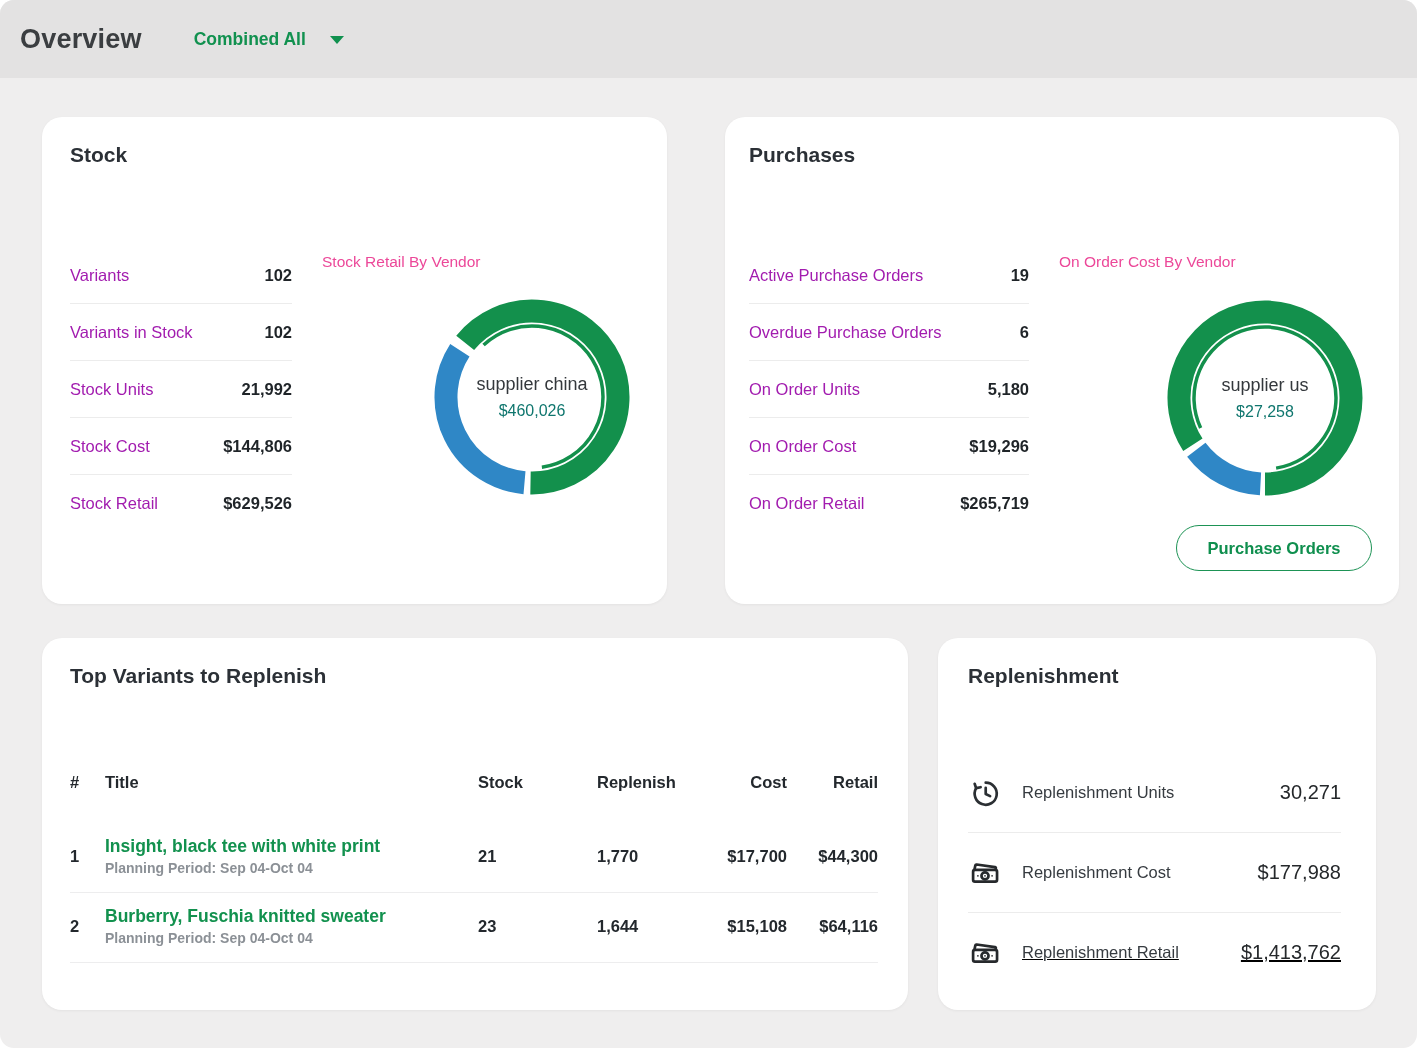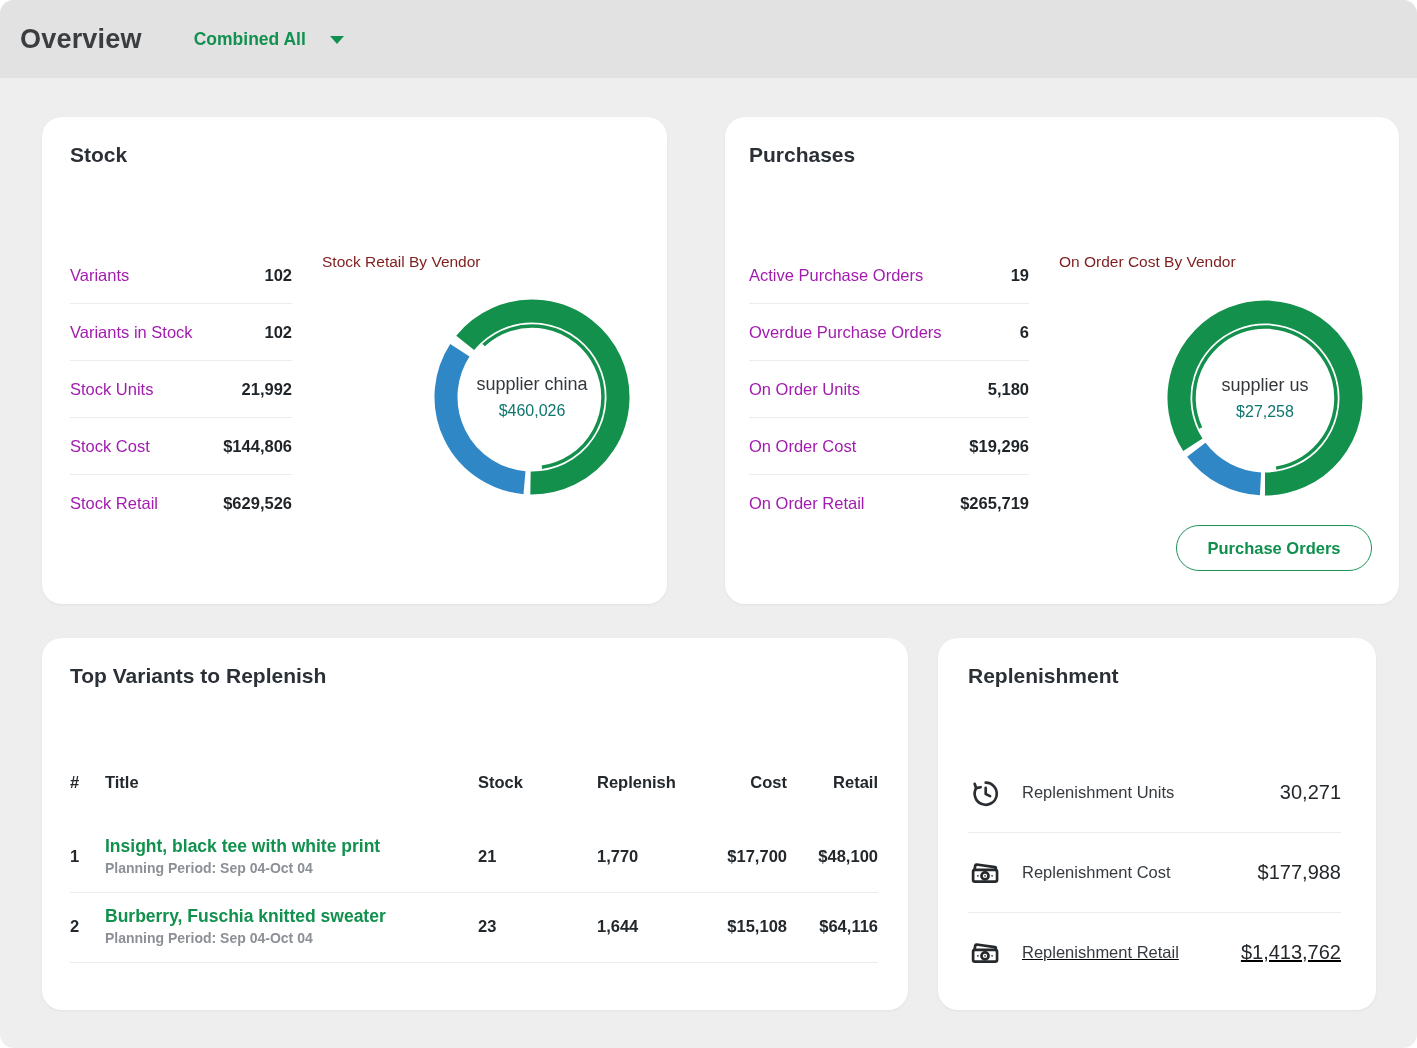--- a/index.html
+++ b/index.html
@@ -31,21 +31,21 @@
   .stats{position:absolute;top:130px;}
   #stock-stats{left:28px;width:222px;}
   #purchases-stats{left:24px;width:280px;}
   .stat-row{height:56px;display:flex;justify-content:space-between;align-items:center;
             border-bottom:1px solid #ececec;}
   .stat-row:last-child{border-bottom:none;}
   .stat-label{font-size:16.5px;color:#a21caf;}
   .stat-value{font-size:16.5px;font-weight:bold;color:#1f2428;}
 
   
-  .chart-caption{position:absolute;top:136px;font-size:15.5px;color:#7f1d1d;}
+  .chart-caption{position:absolute;top:136px;font-size:15.5px;color:#ec4899;}
   #stock-chart-caption{left:280px;}
   #purchases-chart-caption{left:334px;}
   .donut-wrap{position:absolute;width:210px;height:210px;}
   #stock-donut{left:385px;top:175px;}
   #purchases-donut{left:435px;top:176px;}
   .donut-wrap svg{position:absolute;inset:0;width:100%;height:100%;}
   .donut-center{position:absolute;inset:0;display:flex;flex-direction:column;align-items:center;
                 justify-content:center;gap:7px;text-align:center;pointer-events:none;}
   .donut-center .lbl{font-size:18px;color:#34383c;}
   .donut-center .val{font-size:16px;color:#0f766e;}
@@ -189,21 +189,21 @@
       <div id="tv-rows">
   <div class="tv-row">
     <span class="tv-rank">1</span>
     <span class="tv-titlecell">
       <a class="tv-title">Insight, black tee with white print</a>
       <span class="tv-sub">Planning Period: Sep 04-Oct 04</span>
     </span>
     <span class="tv-num">21</span>
     <span class="tv-num">1,770</span>
     <span class="tv-num right">$17,700</span>
-    <span class="tv-num right">$48,100</span>
+    <span class="tv-num right">$44,300</span>
   </div>
 
   <div class="tv-row">
     <span class="tv-rank">2</span>
     <span class="tv-titlecell">
       <a class="tv-title">Burberry, Fuschia knitted sweater</a>
       <span class="tv-sub">Planning Period: Sep 04-Oct 04</span>
     </span>
     <span class="tv-num">23</span>
     <span class="tv-num">1,644</span>

